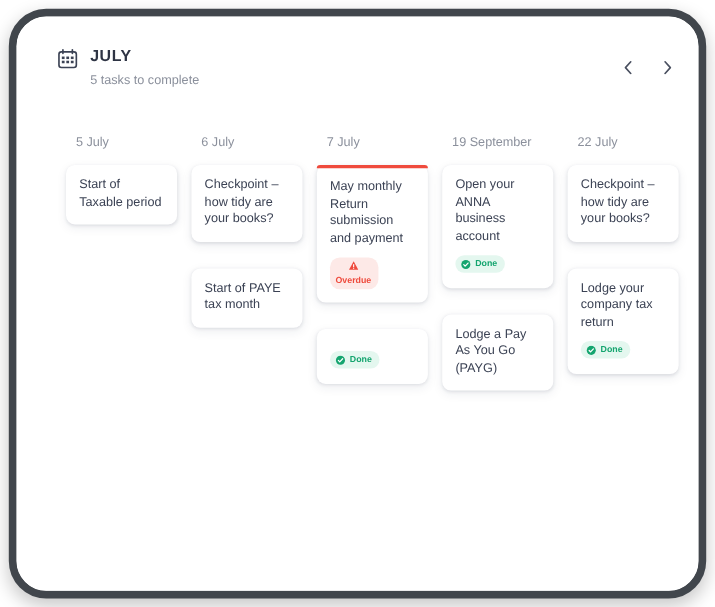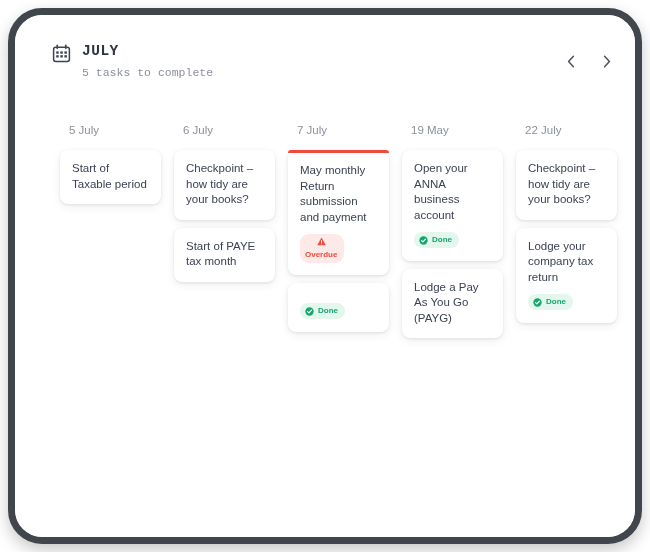--- a/index.html
+++ b/index.html
@@ -34,21 +34,20 @@
     overflow: hidden;
   }
 
   
   .header {
     position: absolute;
     left: 37px;
     top: 27px;
     right: 20px;
     height: 50px;
-    font-family: Liberation Mono, monospace;
   }
 
   .header-left {
     display: flex;
     align-items: flex-start;
     gap: 11px;
   }
 
   .cal-icon {
     width: 19px;
@@ -122,21 +121,21 @@
     line-height: 14px;
     padding-left: 9px;
     margin-bottom: 13px;
   }
 
   .card {
     position: relative;
     background: #ffffff;
     border-radius: 8px;
     padding: 11px 12px 12px 12px;
-    margin-bottom: 8px;
+    margin-bottom: 24px;
     box-shadow: 0 1px 3px rgba(30,40,70,0.10), 0 3px 10px rgba(30,40,70,0.07);
     width: 101px;
   }
 
   .card.has-accent { padding-top: 13px; }
 
   .card-accent {
     position: absolute;
     left: 0; right: 0; top: 0;
     height: 3px;
@@ -256,21 +255,21 @@
               <span>
                 <svg width="9" height="9" viewBox="0 0 10 10">
                   <circle cx="5" cy="5" r="4.6" fill="#15a56f"></circle>
                   <polyline points="2.9,5.1 4.3,6.6 7.2,3.5" fill="none" stroke="#ffffff" stroke-width="1.3" stroke-linecap="round" stroke-linejoin="round"></polyline>
                 </svg>
               </span>
               <span>Done</span>
             </span></div>
         </div>
         <div class="column">
-          <div class="col-head">19 May</div>
+          <div class="col-head">19 September</div>
           <div class="card"><div class="card-title">Open your ANNA business account</div><span class="badge done">
               <span>
                 <svg width="9" height="9" viewBox="0 0 10 10">
                   <circle cx="5" cy="5" r="4.6" fill="#15a56f"></circle>
                   <polyline points="2.9,5.1 4.3,6.6 7.2,3.5" fill="none" stroke="#ffffff" stroke-width="1.3" stroke-linecap="round" stroke-linejoin="round"></polyline>
                 </svg>
               </span>
               <span>Done</span>
             </span></div>
           <div class="card">

